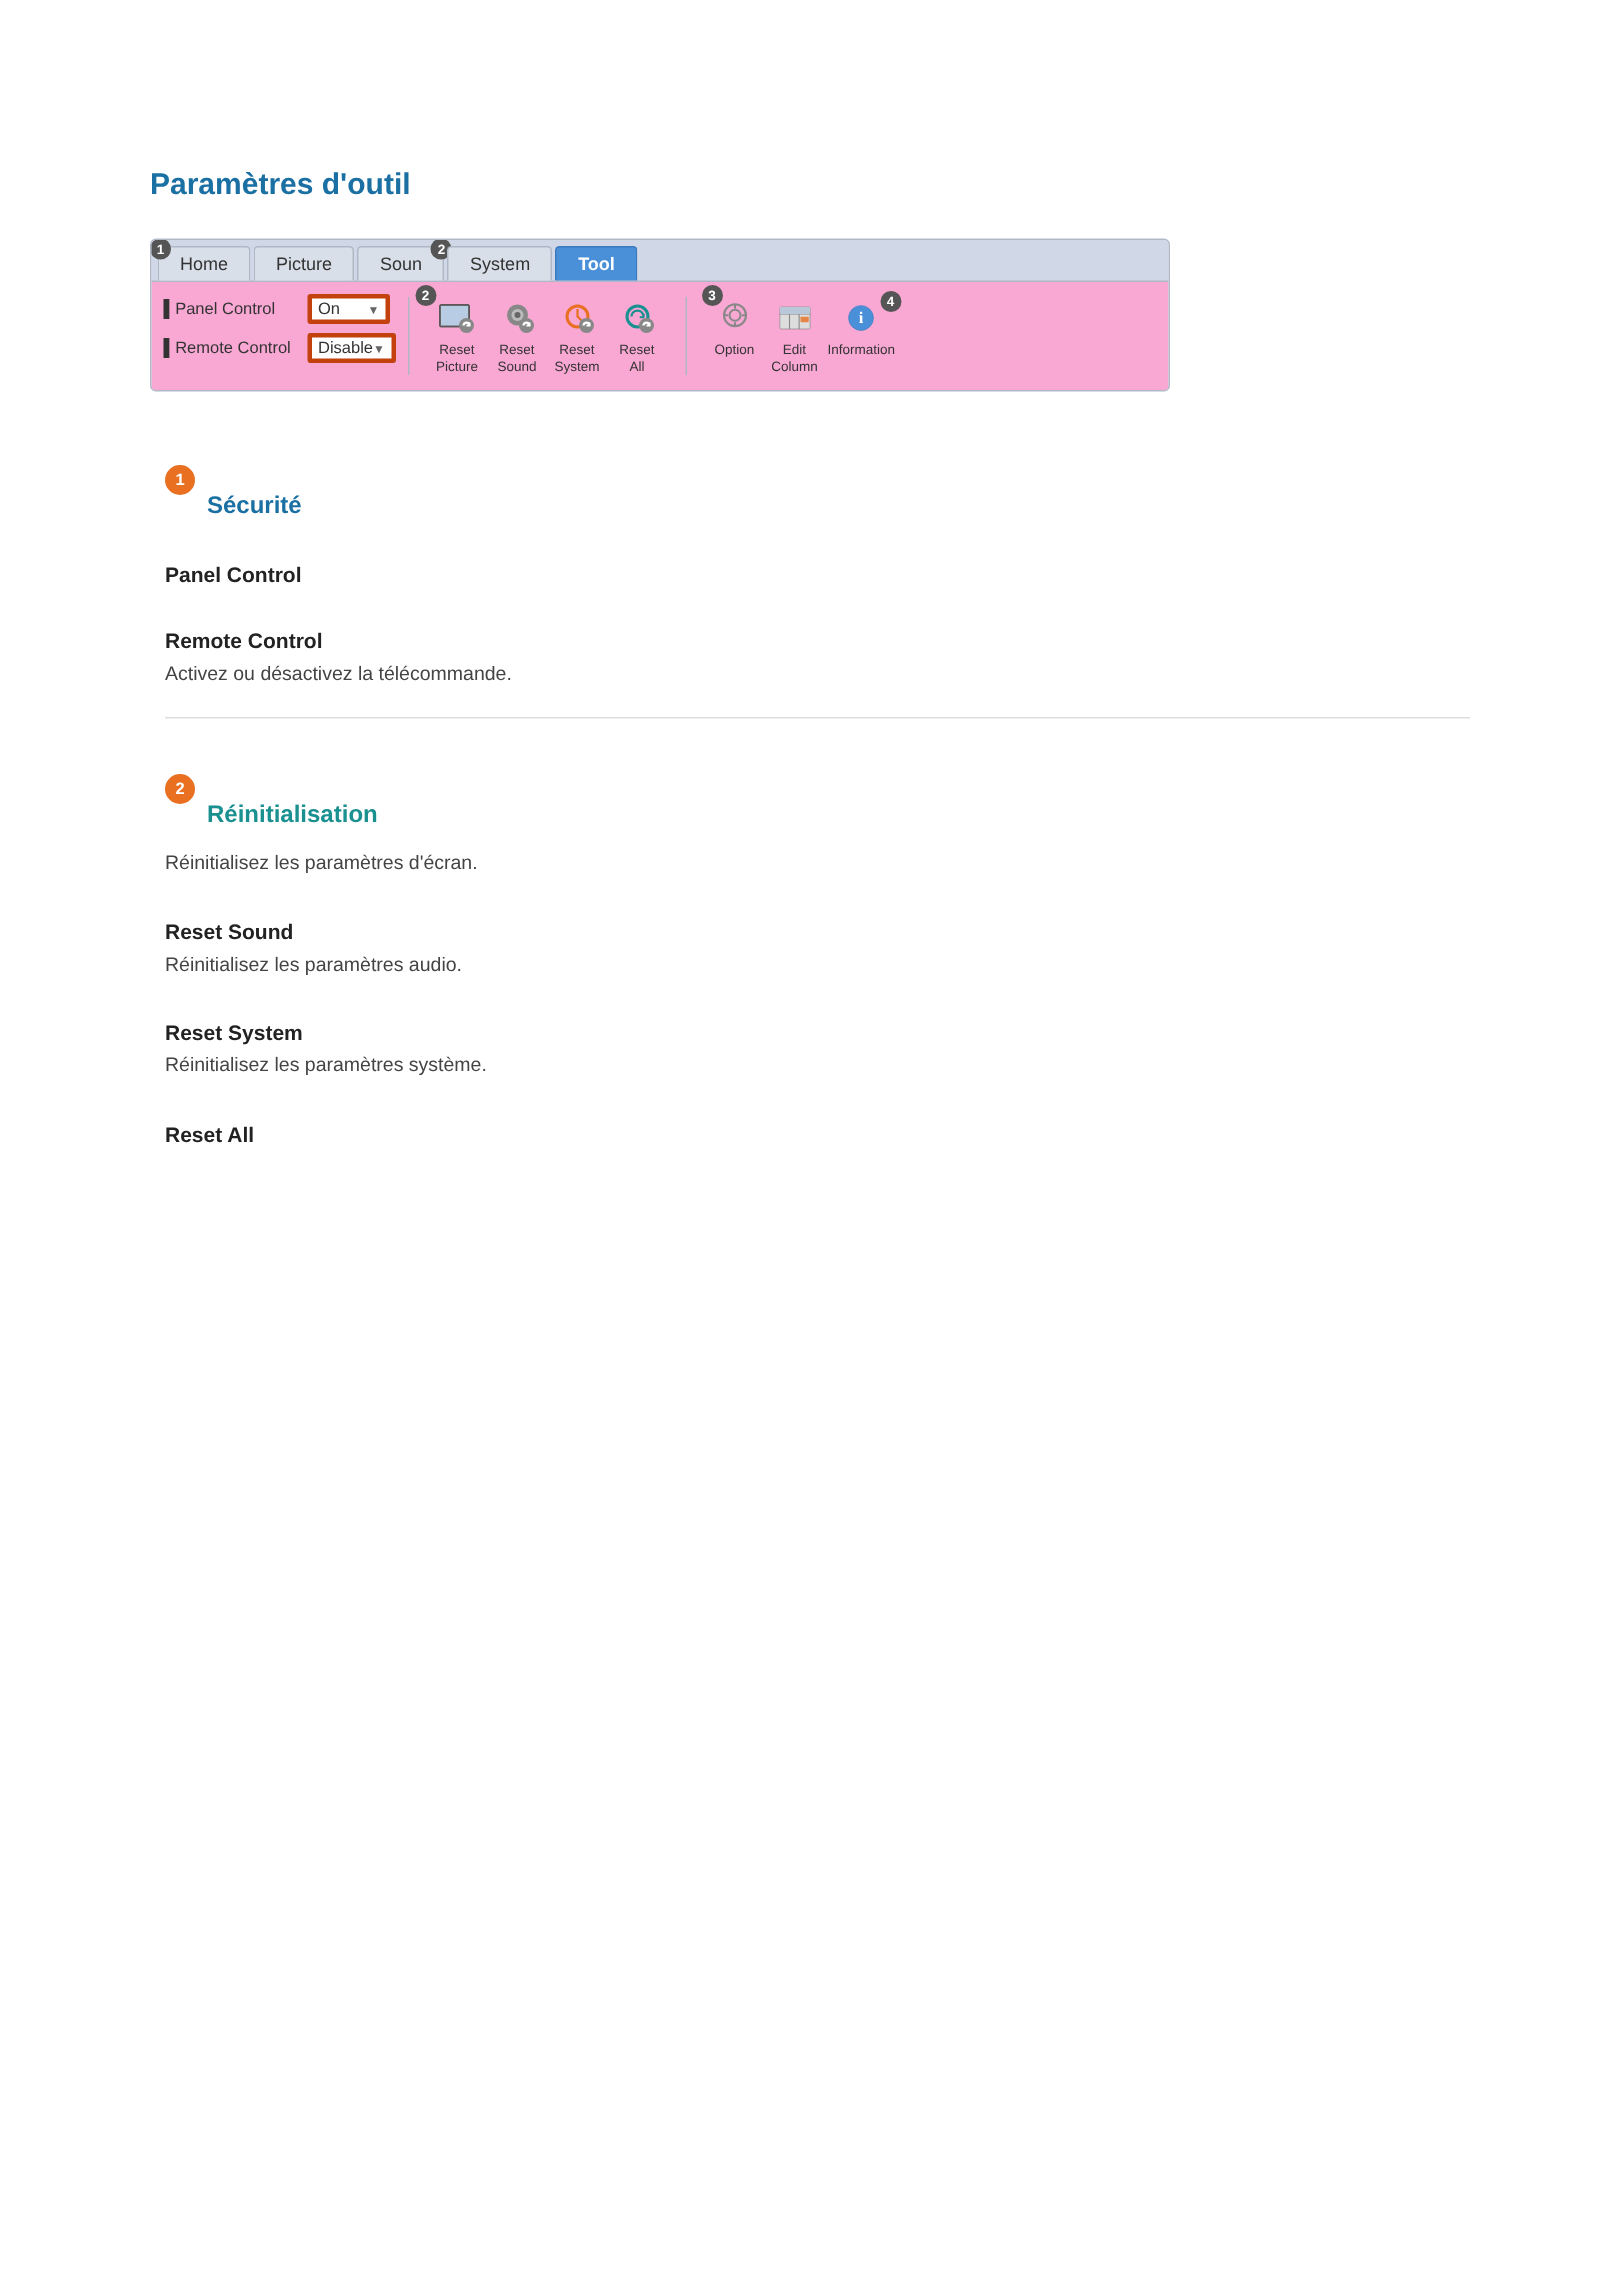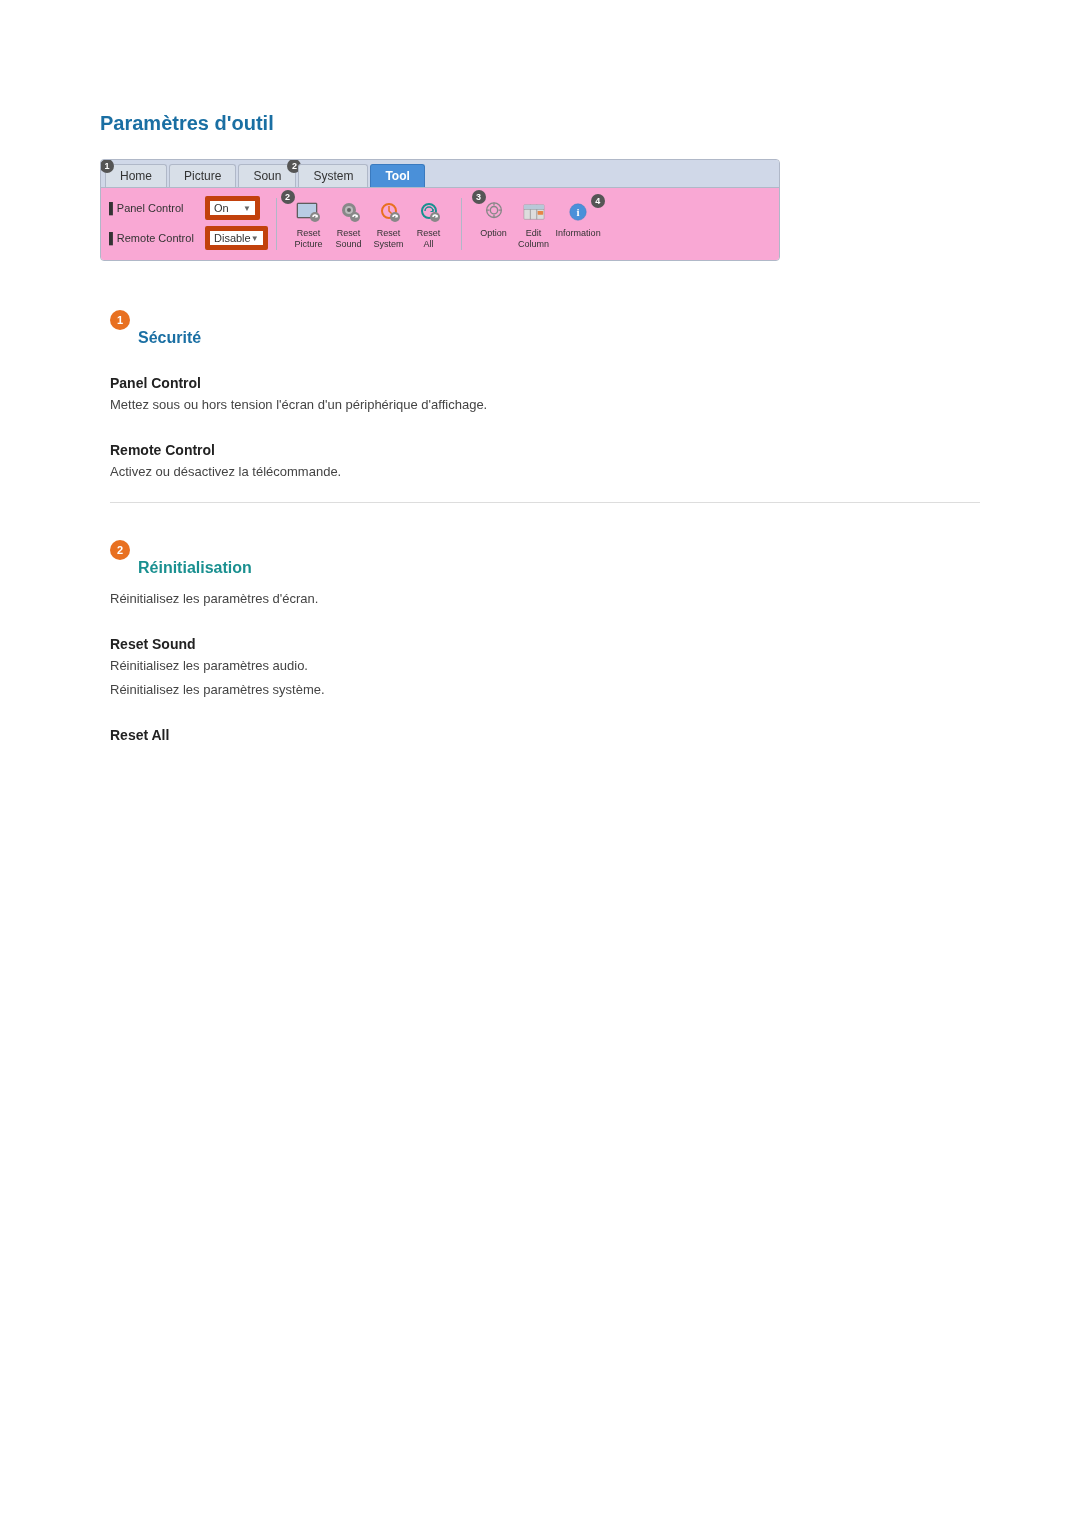--- a/index.html
+++ b/index.html
@@ -103,21 +103,21 @@
 
     .control-label {
       font-size: 11px;
       color: #333;
       min-width: 90px;
     }
 
     .control-value {
       font-size: 11px;
       background: #fff;
-      border: 5px solid #c2410c;
+      border: 3px solid #c2410c;
       padding: 1px 4px;
       border-radius: 2px;
       min-width: 55px;
       display: flex;
       align-items: center;
       justify-content: space-between;
     }
 
     .dropdown-arrow {
       font-size: 8px;
@@ -405,37 +405,37 @@
 
 <div class="content-area">
 
   <div class="section-heading">
     <div class="circle-badge orange">1</div>
     <span class="section-title blue">Sécurité</span>
   </div>
 
   <div>
     <p class="subsection-title">Panel Control</p>
-    <p class="subsection-desc">Mettez sous ou hors tension l'écran d'un périphérique d'affichage.</p>
 
     <p class="subsection-title">Remote Control</p>
     <p class="subsection-desc">Activez ou désactivez la télécommande.</p>
   </div>
 
   <hr class="section-divider">
 
   <div class="section-heading">
     <div class="circle-badge orange">2</div>
     <span class="section-title teal">Réinitialisation</span>
   </div>
 
   <div>
     <p class="subsection-desc">Réinitialisez les paramètres d'écran.</p>
 
     <p class="subsection-title">Reset Sound</p>
     <p class="subsection-desc">Réinitialisez les paramètres audio.</p>
 
+    <p class="subsection-title">Reset System</p>
     <p class="subsection-desc">Réinitialisez les paramètres système.</p>
 
     <p class="subsection-title">Reset All</p>
   </div>
 
 </div>
 
 </body></html>

